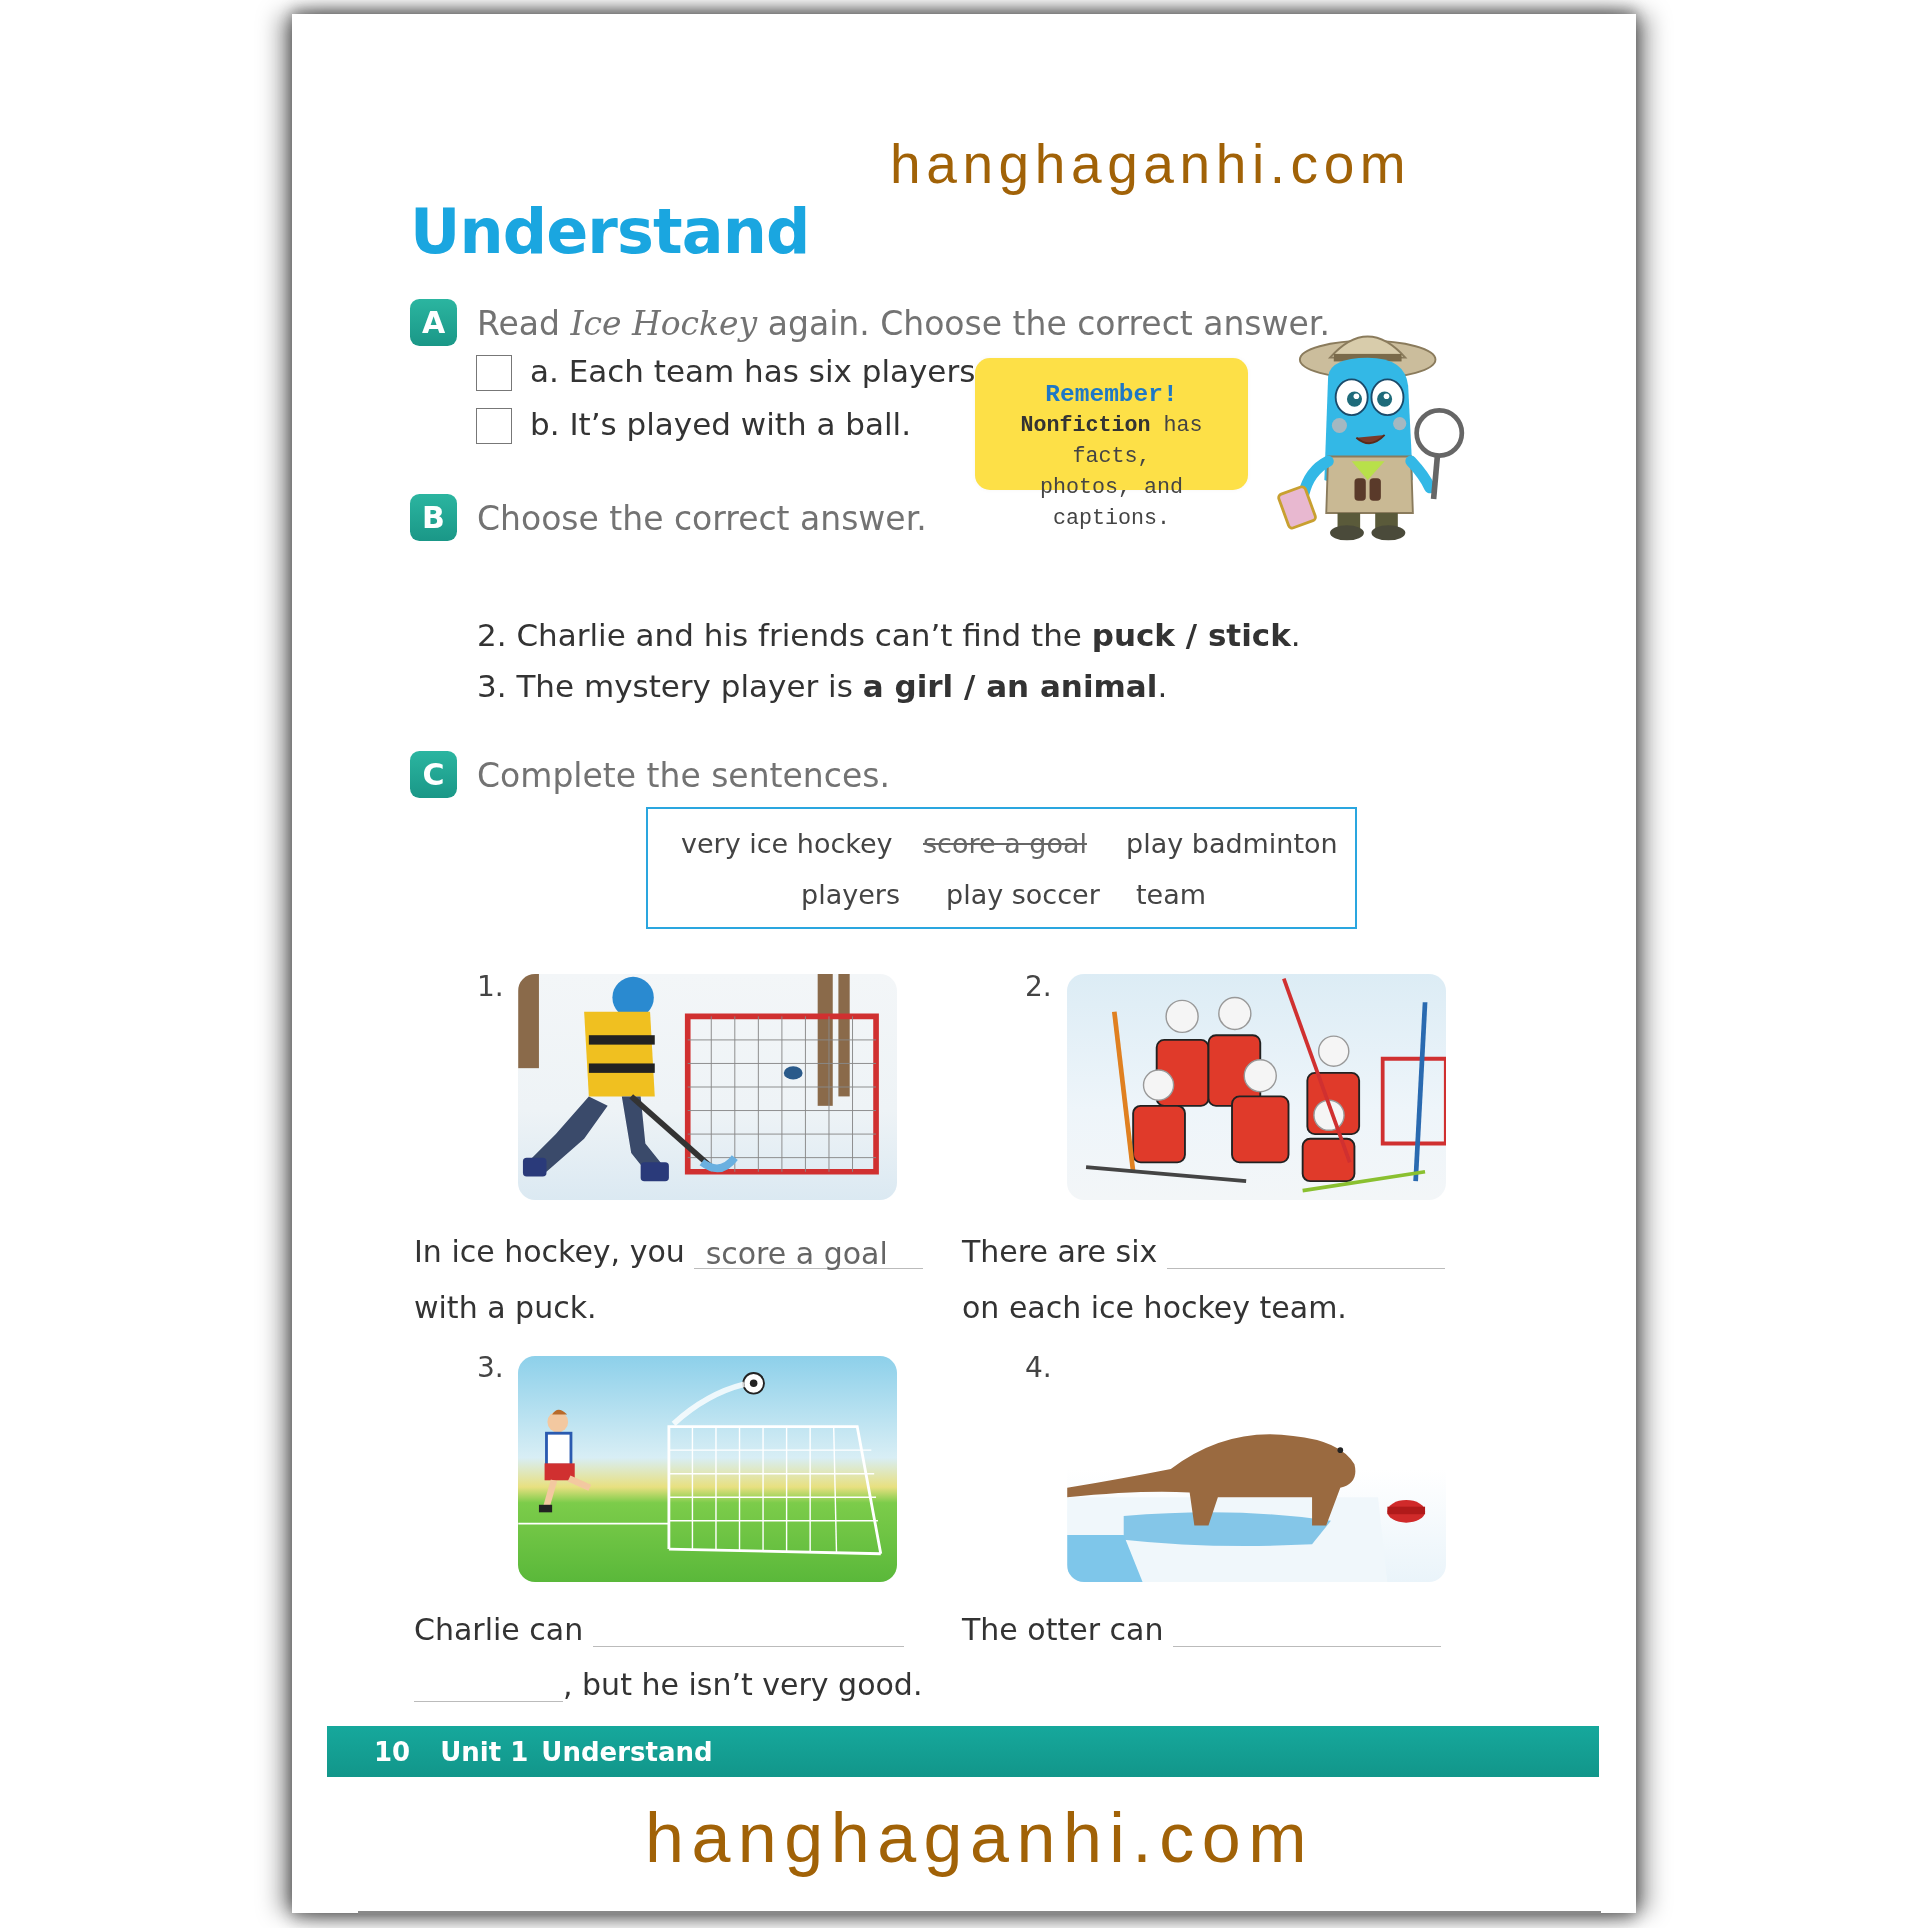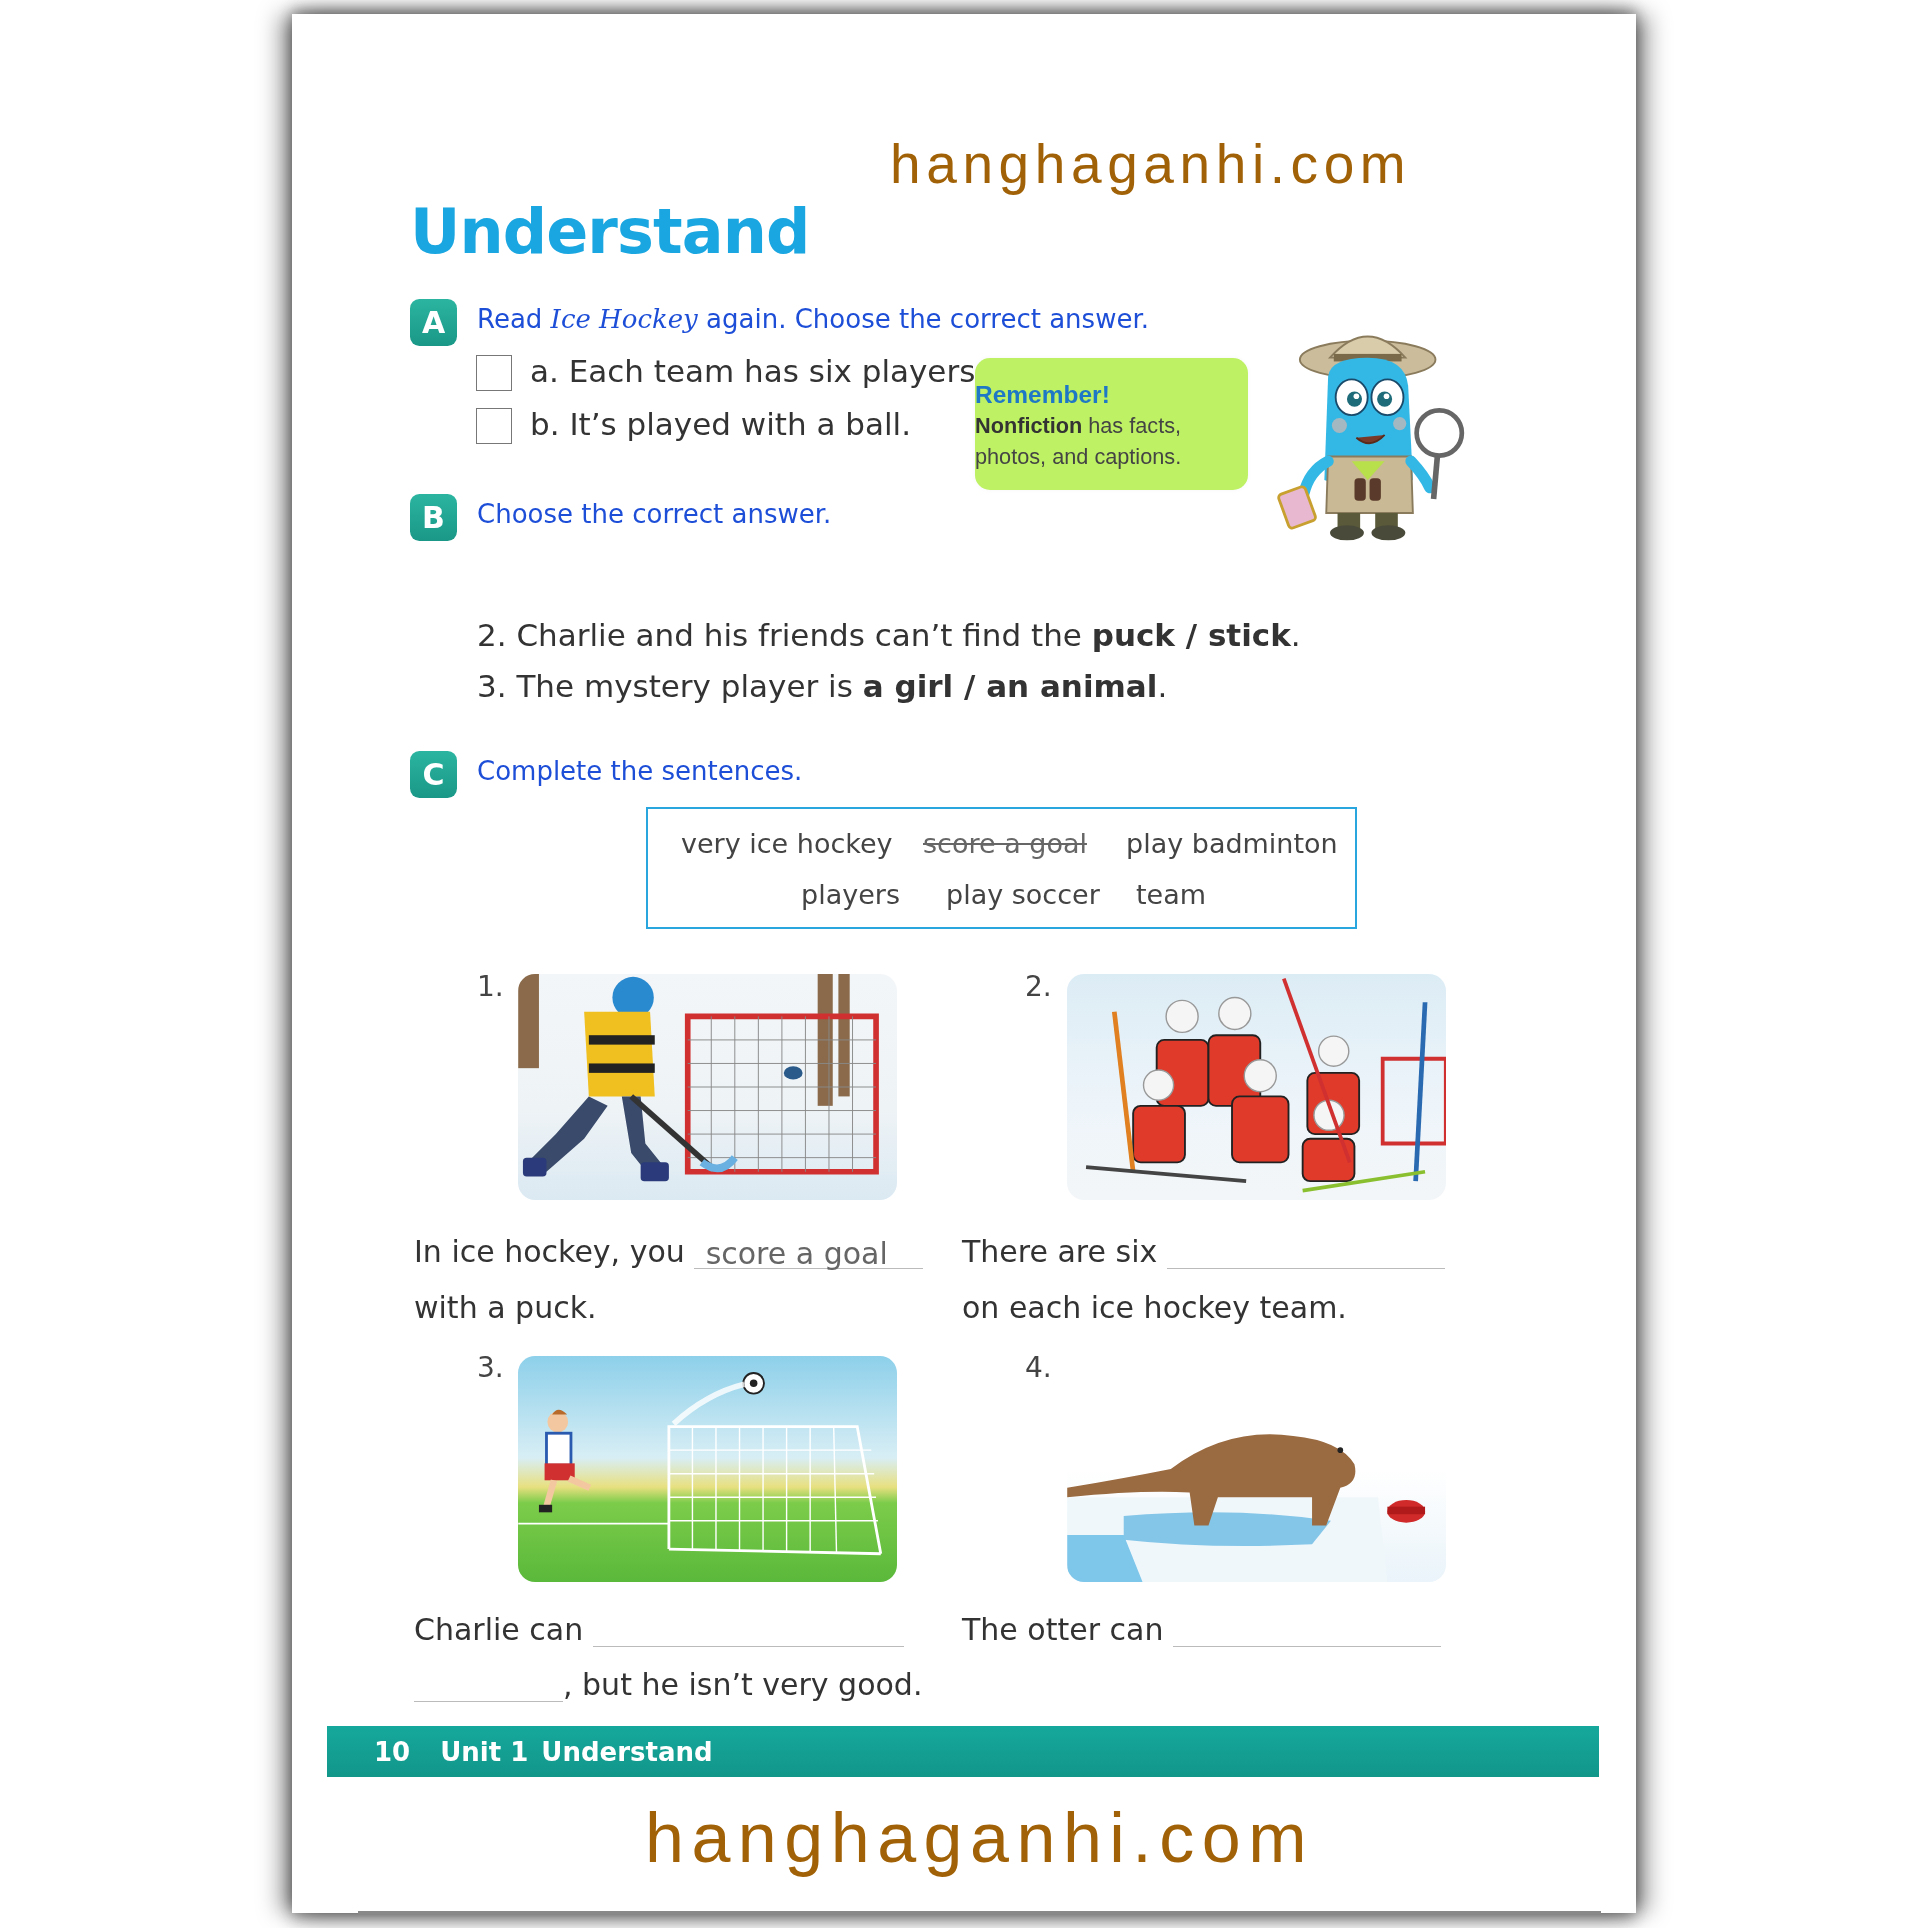--- a/index.html
+++ b/index.html
@@ -14,27 +14,27 @@
   .abs { position:absolute; }
   .watermark { font-family:Liberation Sans, sans-serif; color:#a16207; letter-spacing:5.6px; font-weight:400; }
   .wm-top { left:598px; top:118px; font-size:55px; }
   .wm-bottom { left:353px; top:1784px; font-size:70px; letter-spacing:7.5px; }
   .title { left:118px; top:181px; font-size:62px; font-weight:bold; color:#1aa6e0; font-family:"DejaVu Sans", sans-serif; letter-spacing:-0.9px; }
   .badge {
     width:47px; height:47px; border-radius:9.4px; background:linear-gradient(#2bb5a0,#1a9787);
     color:#fff; font-weight:bold; font-size:30px; display:flex; align-items:center; justify-content:center;
     font-family:"DejaVu Sans", sans-serif;
   }
-  .instr { font-size:26px; color:#1d4ed8; font-family:"DejaVu Sans", sans-serif; }
+  .instr { font-size:33px; color:#737373; font-family:"DejaVu Sans", sans-serif; }
   .instr i { font-family:"DejaVu Serif", serif; }
   .chk { width:36px; height:36px; border:1.9px solid #777; box-sizing:border-box; background:#fff; }
   .opt { font-size:31px; color:#333; font-family:"DejaVu Sans", sans-serif; }
   .remember {
-    left:683px; top:344px; width:273px; height:132px; border-radius:15px; background:#bef264;
-    font-size:21.7px; color:#444; font-family:Liberation Sans, sans-serif; line-height:31px;
+    left:683px; top:344px; width:273px; height:132px; border-radius:15px; background:#fde047;
+    text-align:center; font-size:21.7px; color:#444; font-family:Liberation Mono, monospace; line-height:31px;
     box-shadow:0 0 5.6px rgba(0,0,0,0.04);
   }
   .remember .rtitle { color:#1e78c6; font-weight:bold; font-size:24.5px; margin-top:21px; }
   .remember b { color:#333; }
   .item { font-size:31px; color:#333; font-family:"DejaVu Sans", sans-serif; }
   .item b { font-weight:bold; }
   .circled { border:1.9px solid #555; border-radius:50%; padding:5.6px 3.8px; }
   .wordbox {
     left:354px; top:793px; width:711px; height:122px; border:2.8px solid #2aa6df; box-sizing:border-box;
     font-size:27px; color:#444; font-family:"DejaVu Sans", sans-serif;

